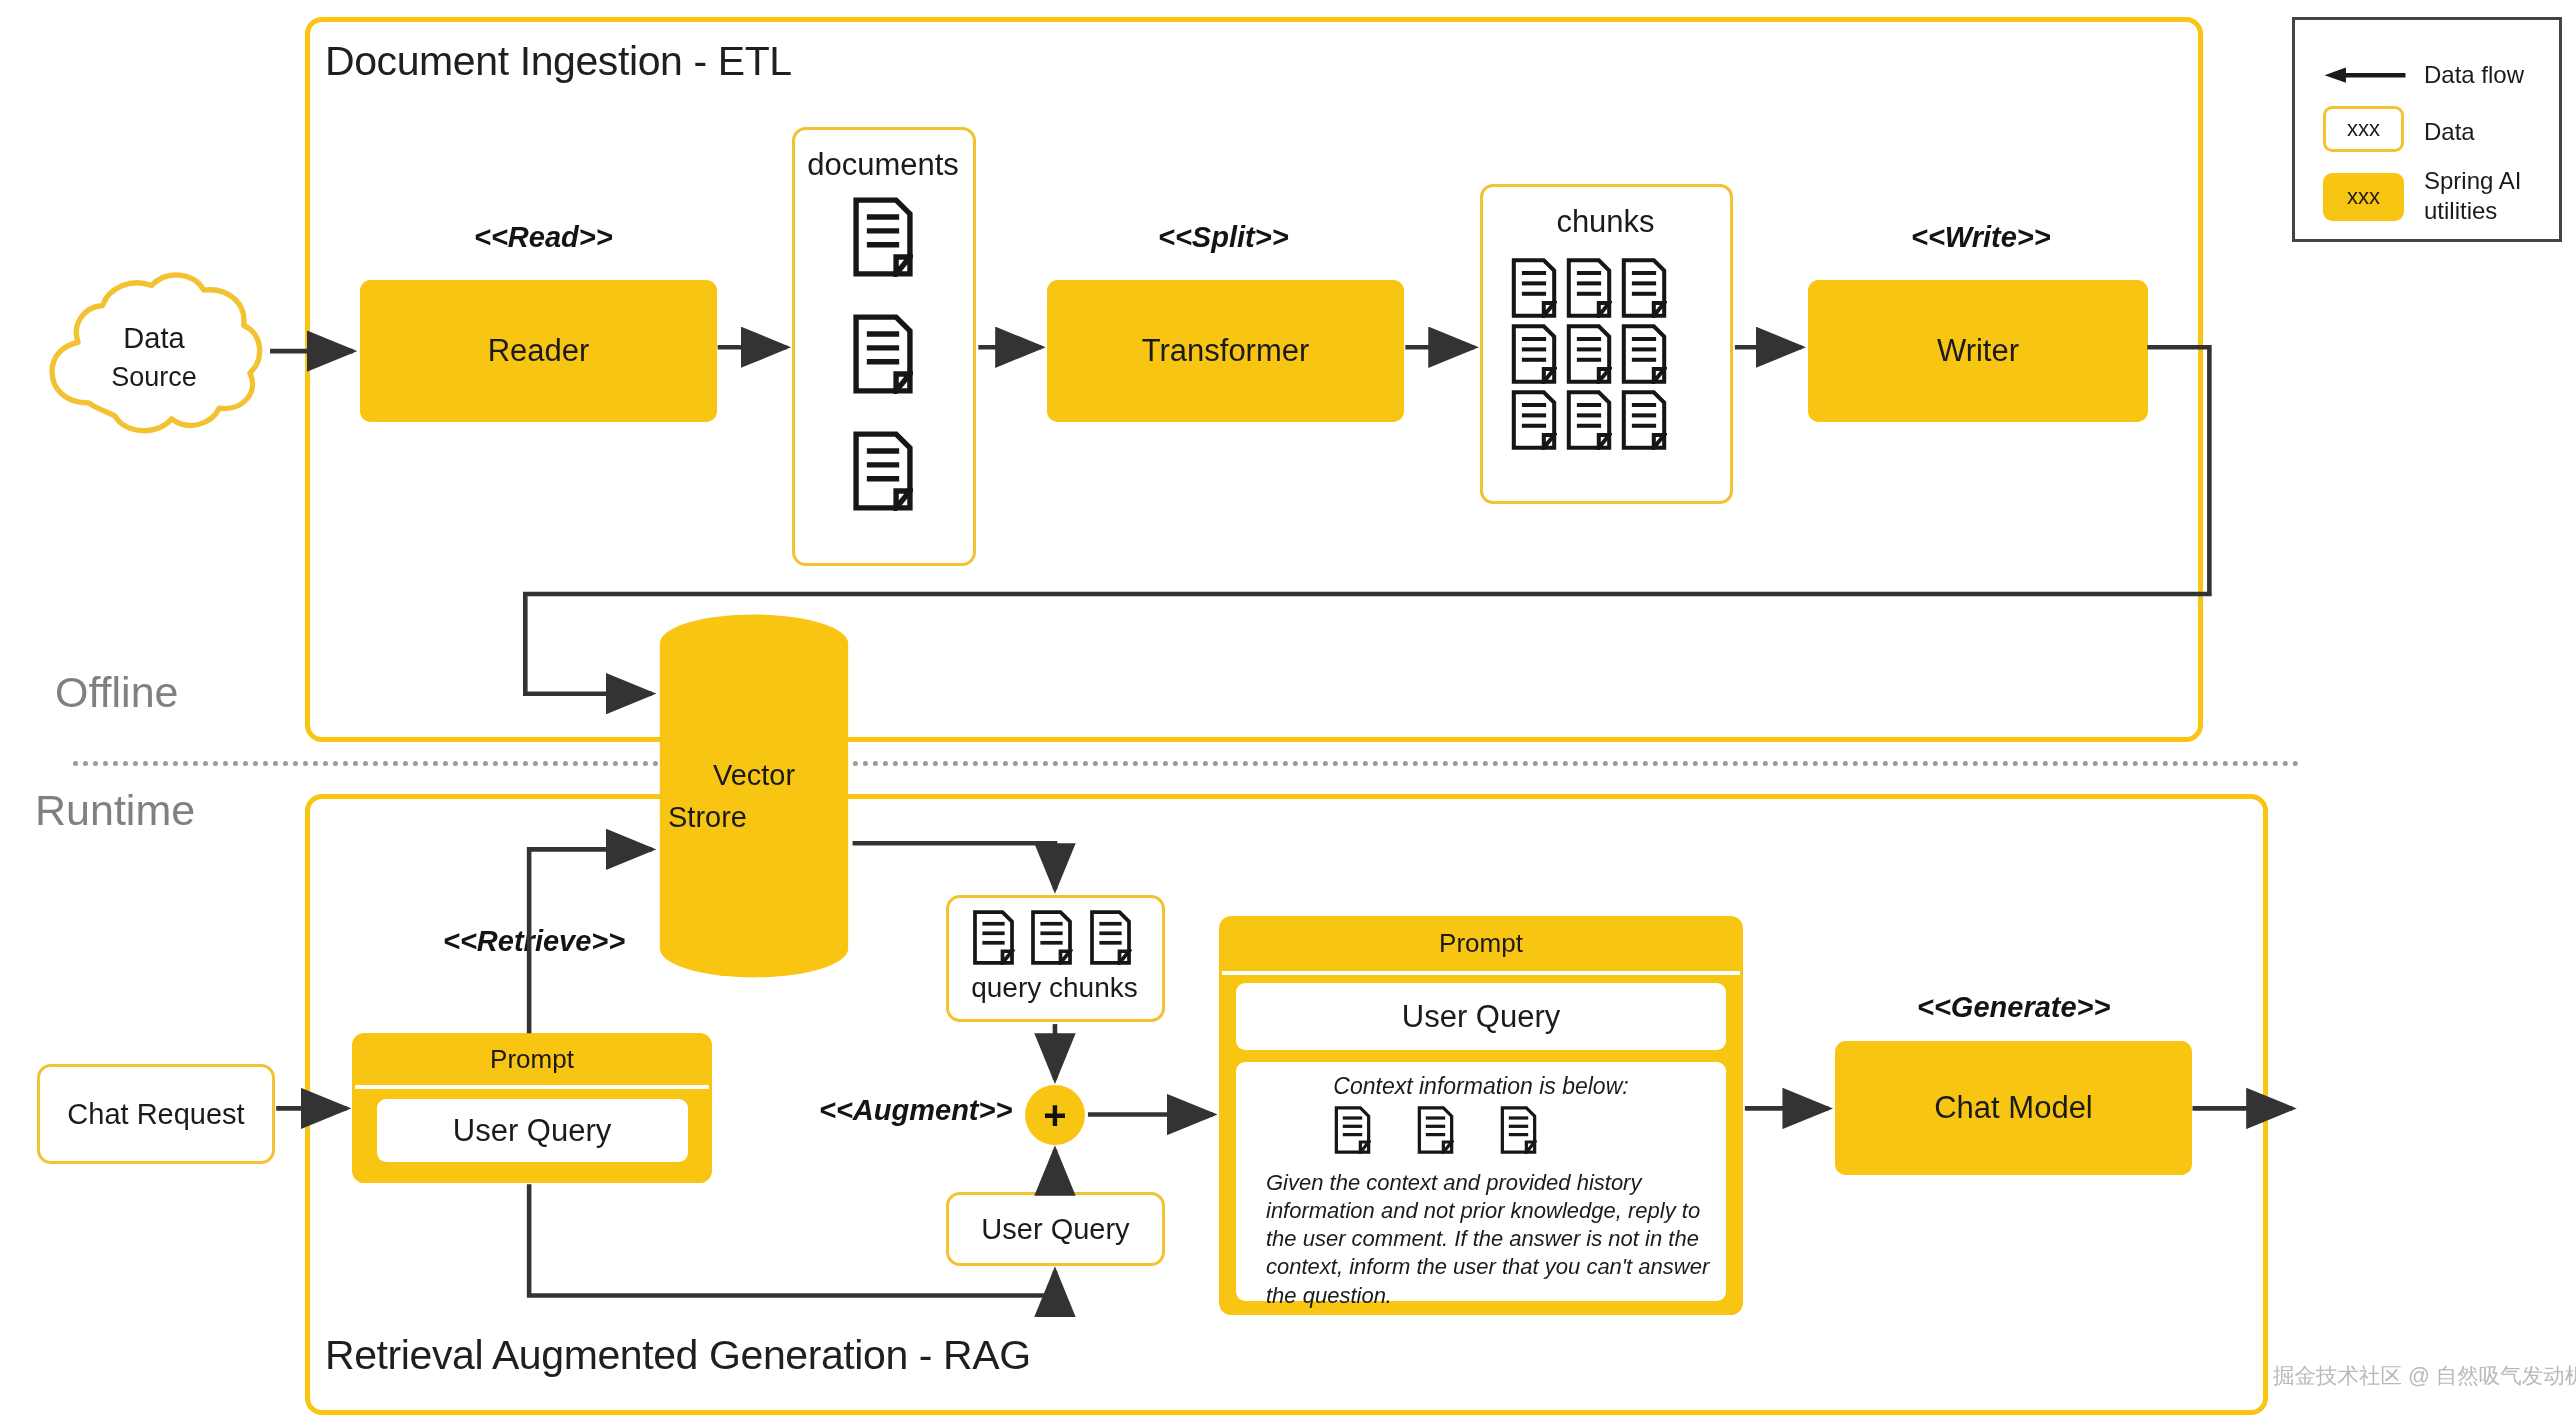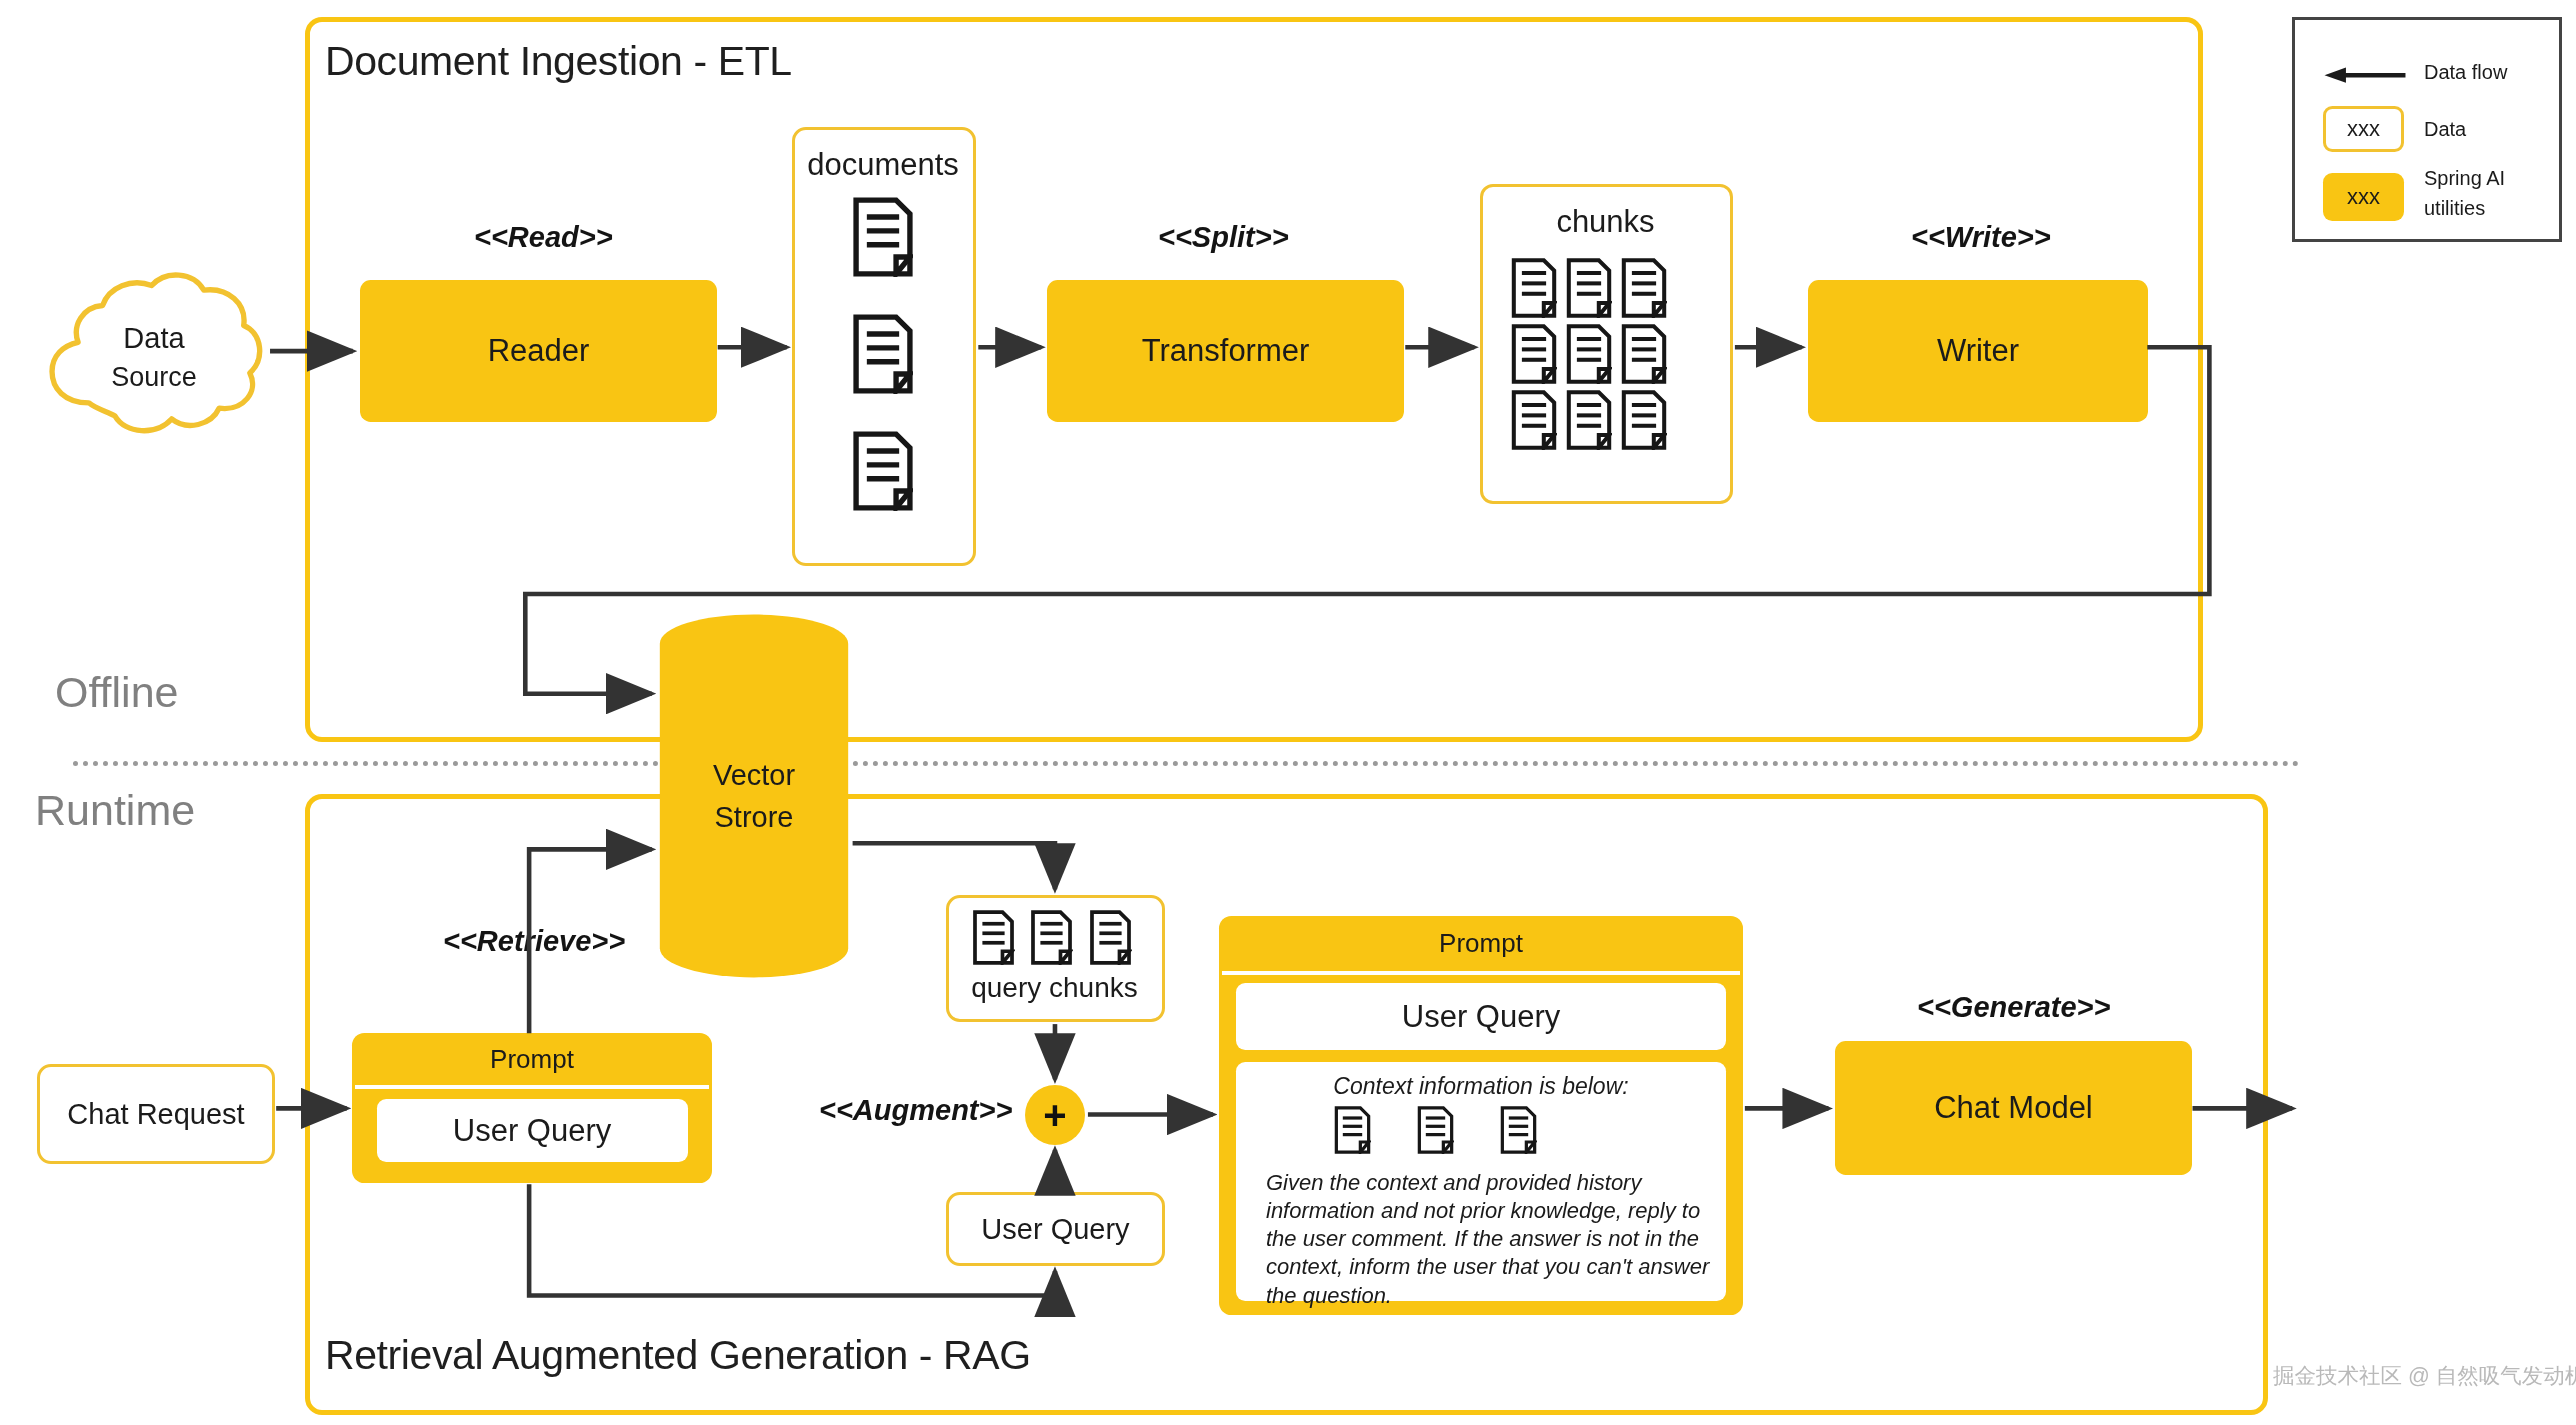--- a/index.html
+++ b/index.html
@@ -142,21 +142,21 @@
 
   
   .legend {
     position: absolute;
     border: 3.1px solid #444;
     background: #fff;
   }
   .legend-row { position: absolute; }
   .legend-text {
     position: absolute;
-    font-size: 20px; color: #1b1b1b;
+    font-size: 24px; color: #1b1b1b;
     line-height: 1.22;
   }
   .legend-swatch-white {
     position: absolute;
     background: #fff; border: 3.1px solid #F2C230; border-radius: 9.2px;
     display: flex; align-items: center; justify-content: center;
     font-size: 22px; color: #1b1b1b;
   }
   .legend-swatch-yellow {
     position: absolute;
@@ -338,21 +338,21 @@
 
   <div class="stereo" style="left:1911px; top:221px;">&lt;&lt;Write&gt;&gt;</div>
 
   <div class="proc" style="left:1808px; top:280px; width:340px; height:142px;">Writer</div>
 
   <div class="abs" style="left:658px; top:613px; width:192px; height:366px;">
     <svg class="inline-svg" width="192" height="366" viewBox="0 0 250 478">
       <path d="M2 40 C2 18 58 2 125 2 C192 2 248 18 248 40 V438 C248 460 192 476 125 476 C58 476 2 460 2 438 Z" fill="#F9C513"></path>
     </svg>
     <div class="abs" style="left:0; top:146px; width:192px; text-align:center; font-size:29px; color:#1b1b1b;">Vector</div>
-    <div class="abs" style="left:0; top:188px; width:192px; text-align:center; font-size:29px; color:#1b1b1b;">Strore</div>
+    <div class="abs" style="left:10px; top:188px; width:192px; text-align:left; font-size:29px; color:#1b1b1b;">Strore</div>
   </div>
 
   <div class="data-box" style="left:37px; top:1064px; width:238px; height:100px;">Chat Request</div>
 
   <div class="stereo" style="left:443px; top:925px;">&lt;&lt;Retrieve&gt;&gt;</div>
 
   <div class="prompt-card" style="left:352px; top:1033px; width:360px; height:150px;">
     <div class="prompt-head" style="top:10.7px;">Prompt</div>
     <div class="prompt-sep" style="top:52px;"></div>
     <div class="prompt-inner" style="left:24.5px; top:66px; width:311px; height:63px;">User Query</div>

